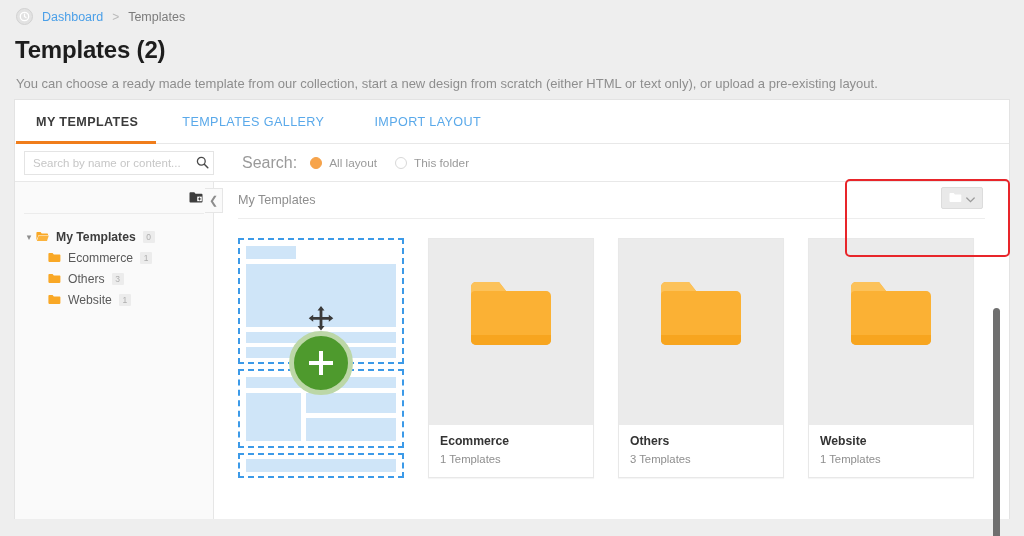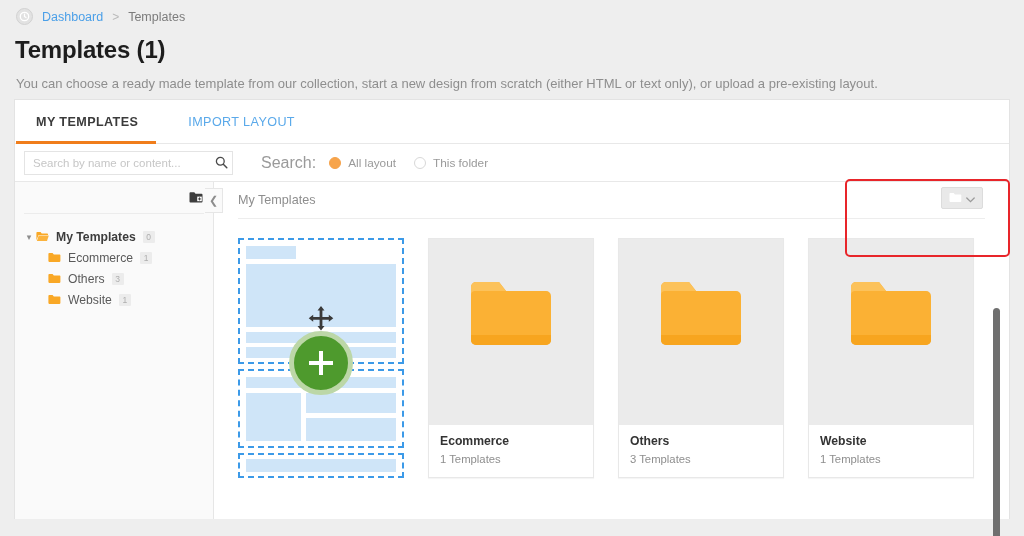--- a/index.html
+++ b/index.html
@@ -69,21 +69,21 @@
   }
 
   
   .search-row {
     position: relative; height: 38px;
     border-bottom: 1px solid #e8e8e8;
     display: flex; align-items: center;
   }
   .search-box {
     position: relative; margin-left: 9px;
-    width: 209px; height: 24px;
+    width: 190px; height: 24px;
     border: 1px solid #e4e4e4; background: #fff;
     display: flex; align-items: center;
   }
   .search-box input {
     border: none; outline: none; flex: 1;
     font-size: 11.5px; color: #777;
     font-family: "Liberation Sans", sans-serif;
     padding: 0 4px 0 8px; background: transparent;
   }
   .search-box input::placeholder { color: #c6c6c6; }
@@ -239,27 +239,28 @@
       <svg width="11" height="11" viewBox="0 0 11 11">
         <circle cx="5.5" cy="5.5" r="4.2" fill="none" stroke="#ffffff" stroke-width="1.3"></circle>
         <path d="M5.5 3.2 L5.5 5.5 L7 6.6" stroke="#ffffff" stroke-width="1.2" fill="none" stroke-linecap="round"></path>
       </svg>
     </span>
     <a class="crumb-link" href="#">Dashboard</a>
     <span class="crumb-sep">&gt;</span>
     <span class="crumb-current">Templates</span>
   </div>
 
-  <div class="page-title">Templates (1)</div>
+  <div class="page-title">Templates (2)</div>
   <div class="page-desc">You can choose a ready made template from our collection, start a new design from scratch (either HTML or text only), or upload a pre-existing layout.</div>
 
   <div class="card">
 
     <div class="tabs">
       <div class="tab tab-0">MY TEMPLATES</div>
+      <div class="tab tab-1">TEMPLATES GALLERY</div>
       <div class="tab tab-2">IMPORT LAYOUT</div>
       <div class="tab-underline"></div>
     </div>
 
     <div class="search-row">
       <div class="search-box">
         <input type="text" placeholder="Search by name or content..." style="">
         <span class="search-ico">
           <svg width="13" height="13" viewBox="0 0 13 13">
             <circle cx="5.3" cy="5.3" r="3.9" fill="none" stroke="#4a4a4a" stroke-width="1.3"></circle>

